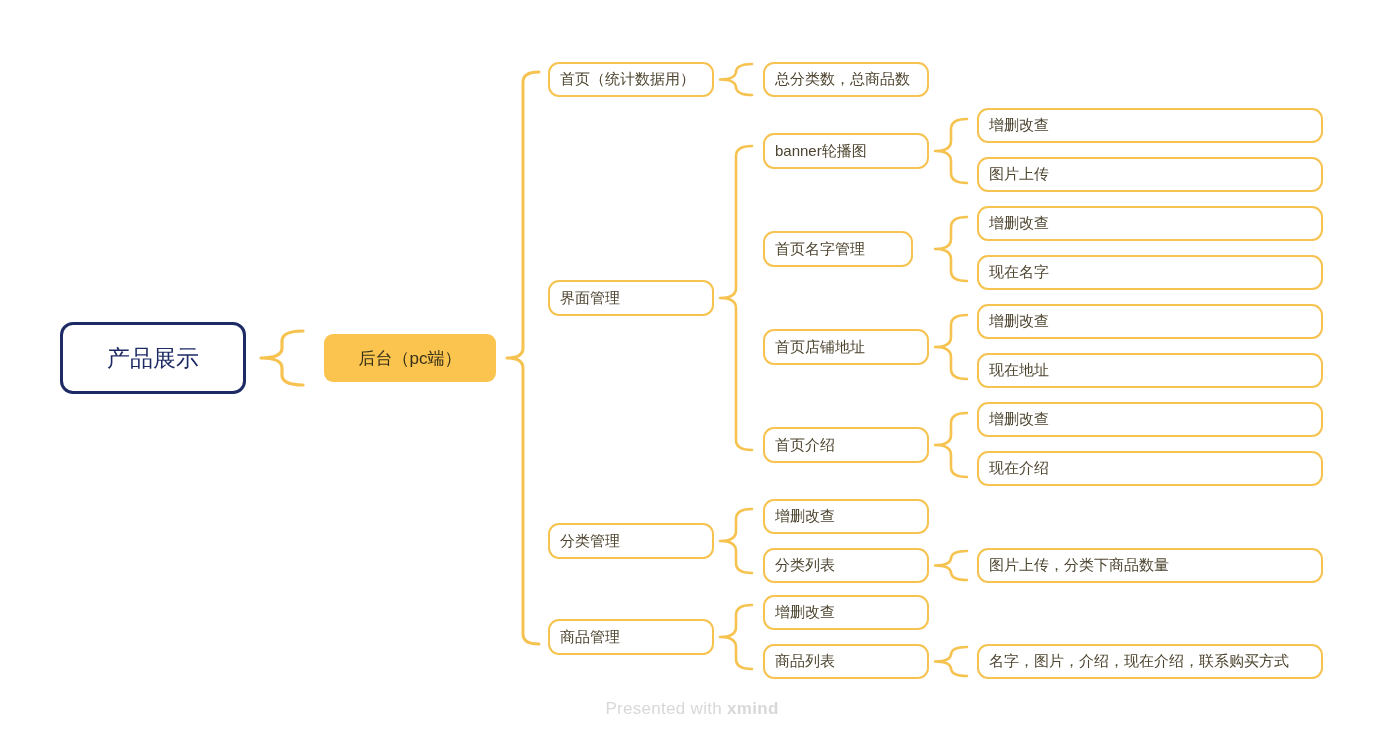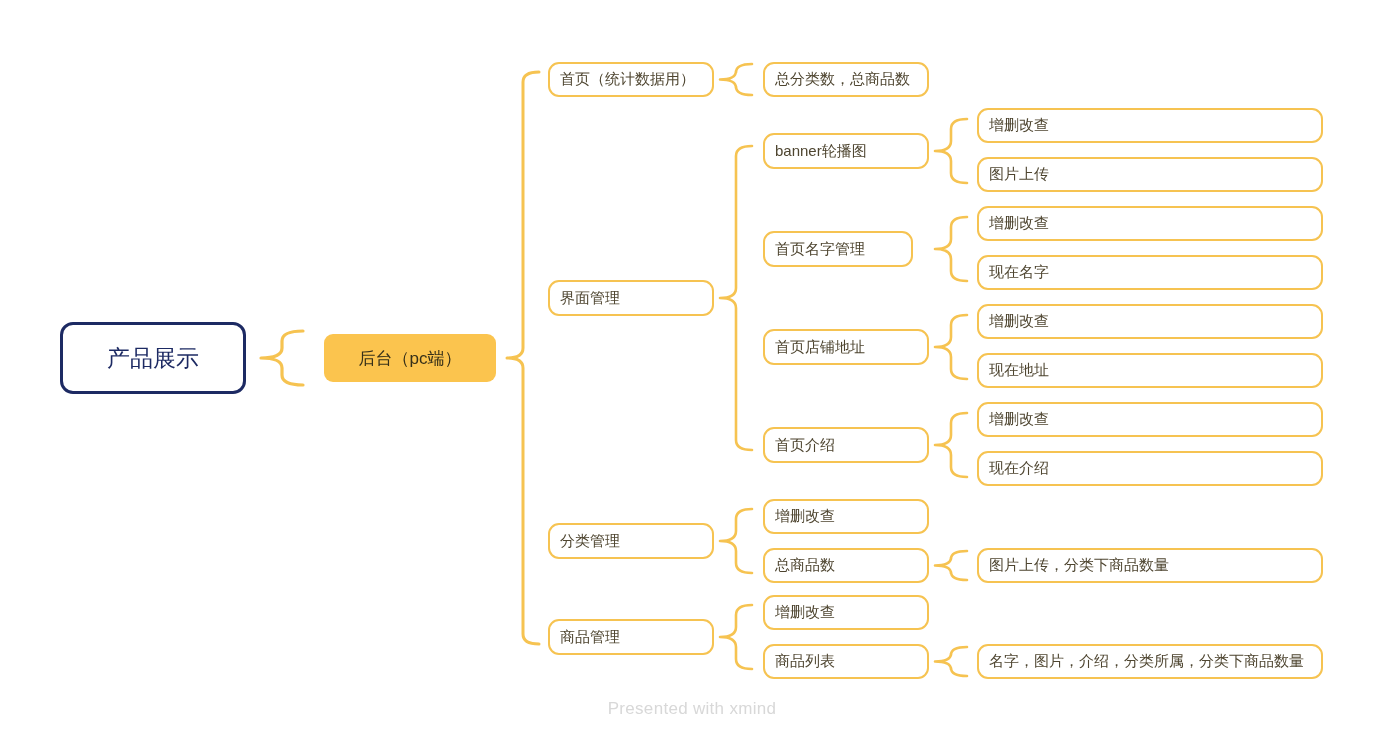--- a/index.html
+++ b/index.html
@@ -52,21 +52,21 @@
   .footer {
     position: absolute;
     left: 0;
     top: 699px;
     width: 100%;
     text-align: center;
     color: var(--footer-text, #D8D8D8);
     font-size: 17px;
     letter-spacing: 0.3px;
   }
-  .footer .brand { font-weight: normal; }
+  .footer .brand { font-weight: bold; }
 </style>
 </head>
 <body>
 
 <div class="canvas">
 
   <svg class="connectors" width="1384" height="740">
     <path class="brace" stroke-width="3.2" d="M 303 331 Q 282 331 282 341 L 282 348 Q 282 358 261 358 Q 282 358 282 368 L 282 375 Q 282 385 303 385"></path>
     <path class="brace" stroke-width="3" d="M 539 72 Q 523 72 523 82 L 523 348 Q 523 358 507 358 Q 523 358 523 368 L 523 634 Q 523 644 539 644"></path>
     <path class="brace" stroke-width="2.6" d="M 752 64 Q 736 64 736 72.525 L 736 70.975 Q 736 79.5 720 79.5 Q 736 79.5 736 88.025 L 736 86.475 Q 736 95 752 95"></path>
@@ -89,30 +89,30 @@
   <div class="node" style="left:548px;top:280px;width:166px;height:36px">界面管理</div>
   <div class="node" style="left:548px;top:523px;width:166px;height:36px">分类管理</div>
   <div class="node" style="left:548px;top:619px;width:166px;height:36px">商品管理</div>
 
   <div class="node" style="left:763px;top:62px;width:166px;height:35px">总分类数，总商品数</div>
   <div class="node" style="left:763px;top:133px;width:166px;height:36px">banner轮播图</div>
   <div class="node" style="left:763px;top:231px;width:150px;height:36px">首页名字管理</div>
   <div class="node" style="left:763px;top:329px;width:166px;height:36px">首页店铺地址</div>
   <div class="node" style="left:763px;top:427px;width:166px;height:36px">首页介绍</div>
   <div class="node" style="left:763px;top:499px;width:166px;height:35px">增删改查</div>
-  <div class="node" style="left:763px;top:548px;width:166px;height:35px">总商品数</div>
+  <div class="node" style="left:763px;top:548px;width:166px;height:35px">分类列表</div>
   <div class="node" style="left:763px;top:595px;width:166px;height:35px">增删改查</div>
   <div class="node" style="left:763px;top:644px;width:166px;height:35px">商品列表</div>
 
   <div class="node" style="left:977px;top:108px;width:346px;height:35px">增删改查</div>
   <div class="node" style="left:977px;top:157px;width:346px;height:35px">图片上传</div>
   <div class="node" style="left:977px;top:206px;width:346px;height:35px">增删改查</div>
   <div class="node" style="left:977px;top:255px;width:346px;height:35px">现在名字</div>
   <div class="node" style="left:977px;top:304px;width:346px;height:35px">增删改查</div>
   <div class="node" style="left:977px;top:353px;width:346px;height:35px">现在地址</div>
   <div class="node" style="left:977px;top:402px;width:346px;height:35px">增删改查</div>
   <div class="node" style="left:977px;top:451px;width:346px;height:35px">现在介绍</div>
   <div class="node" style="left:977px;top:548px;width:346px;height:35px">图片上传，分类下商品数量</div>
-  <div class="node" style="left:977px;top:644px;width:346px;height:35px">名字，图片，介绍，分类所属，分类下商品数量</div>
+  <div class="node" style="left:977px;top:644px;width:346px;height:35px">名字，图片，介绍，现在介绍，联系购买方式</div>
 
   <div class="footer"><span>Presented with </span><span class="brand">xmind</span></div>
 
 </div>
 
 </body></html>

